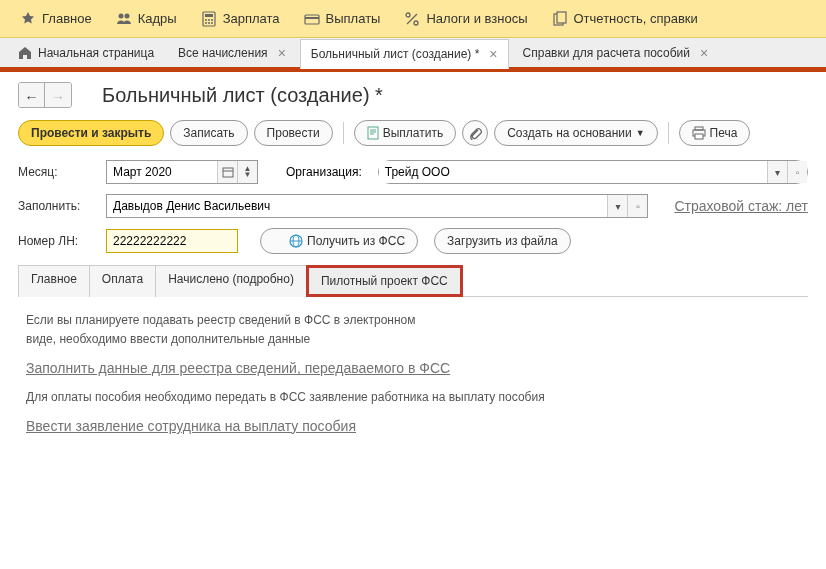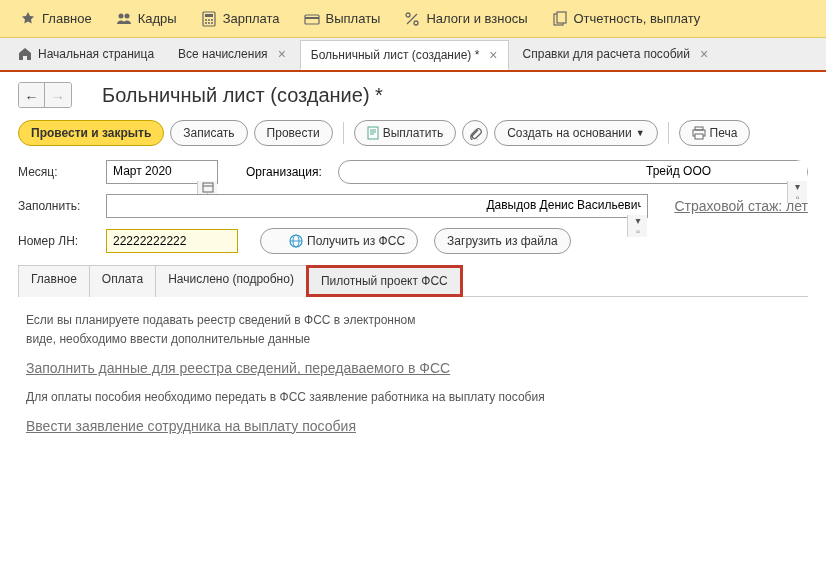--- a/index.html
+++ b/index.html
@@ -38,21 +38,21 @@
     justify-content: center;
     color: #555;
   }
   .tabsbar {
     background: #eee;
     height: 34px;
     display: flex;
     align-items: center;
     padding: 0 8px;
     gap: 4px;
-    border-bottom: 2px solid #c2410c;
+    border-bottom: 5px solid #c2410c;
   }
   .tab {
     background: #eee;
     border: none;
     padding: 6px 10px;
     display: flex;
     align-items: center;
     gap: 6px;
     font-size: 12px;
     color: #333;
@@ -140,25 +140,24 @@
     gap: 16px;
     margin-bottom: 10px;
   }
   .form-label {
     width: 72px;
     font-size: 12px;
     color: #333;
   }
   .input-wrap {
     display: flex;
-    align-items: flex-end;
+    align-items: flex-start;
     border: 1px solid #999;
     background: #fff;
     height: 24px;
-    flex-direction: column;
   }
   .input-wrap input {
     border: none;
     outline: none;
     padding: 3px 6px;
     font-size: 12px;
     height: 100%;
   }
   .input-wrap .input-btn {
     width: 20px;
@@ -267,21 +266,21 @@
     </span>
     <span>Налоги и взносы</span>
   </div>
   <div class="topbar-item">
     <span class="ticon">
       <svg width="16" height="16" viewBox="0 0 16 16">
           <rect x="2" y="3" width="9" height="11" fill="none" stroke="#666" stroke-width="1.2"></rect>
           <rect x="5" y="1" width="9" height="11" fill="#fde89b" stroke="#666" stroke-width="1.2"></rect>
         </svg>
     </span>
-    <span>Отчетность, выплату</span>
+    <span>Отчетность, справки</span>
   </div>
 </div>
 
 <div class="tabsbar">
   <div class="tab">
     <span class="home-icon">
       <svg width="14" height="14" viewBox="0 0 14 14">
           <path fill="#666" d="M7 1L1 6v7h4V9h4v4h4V6z"></path>
         </svg>
     </span>

